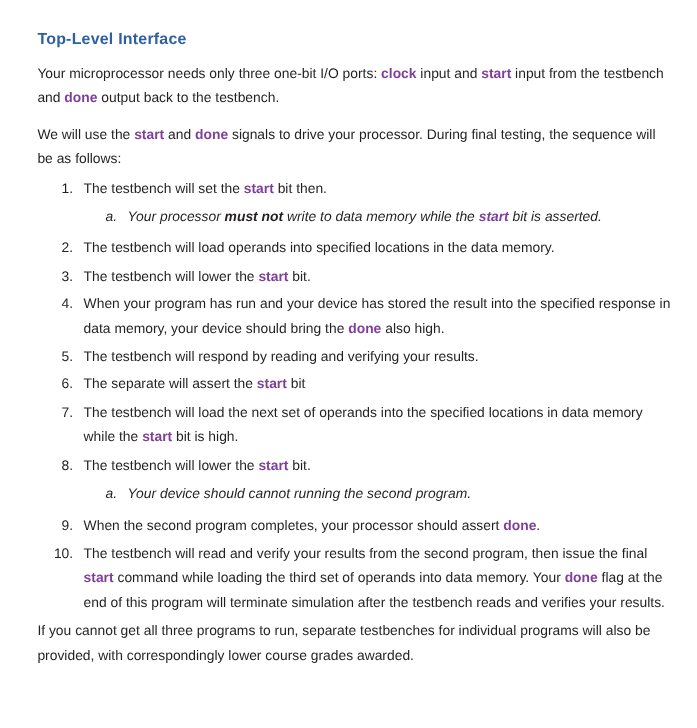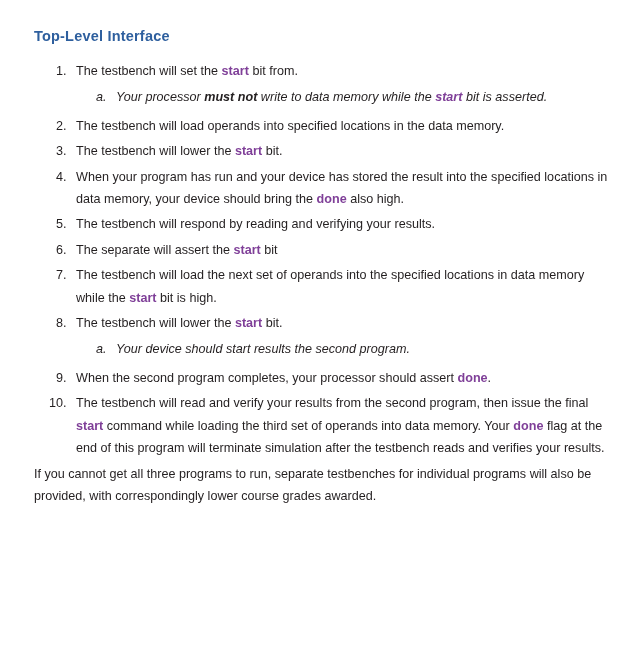--- a/index.html
+++ b/index.html
@@ -77,34 +77,40 @@
 </style>
 </head>
 <body>
 
 <div class="page">
 
   <h1 class="heading">Top-Level Interface</h1>
 
   <div class="body-block">
 
+    <p class="para">
+      <span><span>Your microprocessor needs only three one-bit I/O ports: </span><span class="kw">clock</span><span> input and </span><span class="kw">start</span><span> input from the testbench and </span><span class="kw">done</span><span> output back to the testbench.</span></span>
+    </p>
 
+    <p class="para tight">
+      <span><span>We will use the </span><span class="kw">start</span><span> and </span><span class="kw">done</span><span> signals to drive your processor. During final testing, the sequence will be as follows:</span></span>
+    </p>
 
     <ol class="main">
-        <li><span>The testbench will set the </span><span class="kw">start</span><span> bit from.</span><ol class="sub">
+        <li><span>The testbench will set the </span><span class="kw">start</span><span> bit then.</span><ol class="sub">
             <li><span>Your processor </span><span class="b">must not</span><span> write to data memory while the </span><span class="kw">start</span><span> bit is asserted.</span></li>
           </ol></li>
         <li><span>The testbench will load operands into specified locations in the data memory.</span></li>
         <li><span>The testbench will lower the </span><span class="kw">start</span><span> bit.</span></li>
-        <li><span>When your program has run and your device has stored the result into the specified locations in data memory, your device should bring the </span><span class="kw">done</span><span> also high.</span></li>
+        <li><span>When your program has run and your device has stored the result into the specified response in data memory, your device should bring the </span><span class="kw">done</span><span> also high.</span></li>
         <li><span>The testbench will respond by reading and verifying your results.</span></li>
         <li><span>The separate will assert the </span><span class="kw">start</span><span> bit</span></li>
         <li><span>The testbench will load the next set of operands into the specified locations in data memory while the </span><span class="kw">start</span><span> bit is high.</span></li>
         <li><span>The testbench will lower the </span><span class="kw">start</span><span> bit.</span><ol class="sub">
-            <li><span>Your device should start results the second program.</span></li>
+            <li><span>Your device should cannot running the second program.</span></li>
           </ol></li>
         <li><span>When the second program completes, your processor should assert </span><span class="kw">done</span><span>.</span></li>
         <li><span>The testbench will read and verify your results from the second program, then issue the final </span><span class="kw">start</span><span> command while loading the third set of operands into data memory. Your </span><span class="kw">done</span><span> flag at the end of this program will terminate simulation after the testbench reads and verifies your results.</span></li>
       </ol>
 
     <p class="para closing">
       <span><span>If you cannot get all three programs to run, separate testbenches for individual programs will also be provided, with correspondingly lower course grades awarded.</span></span>
     </p>
 
   </div>

